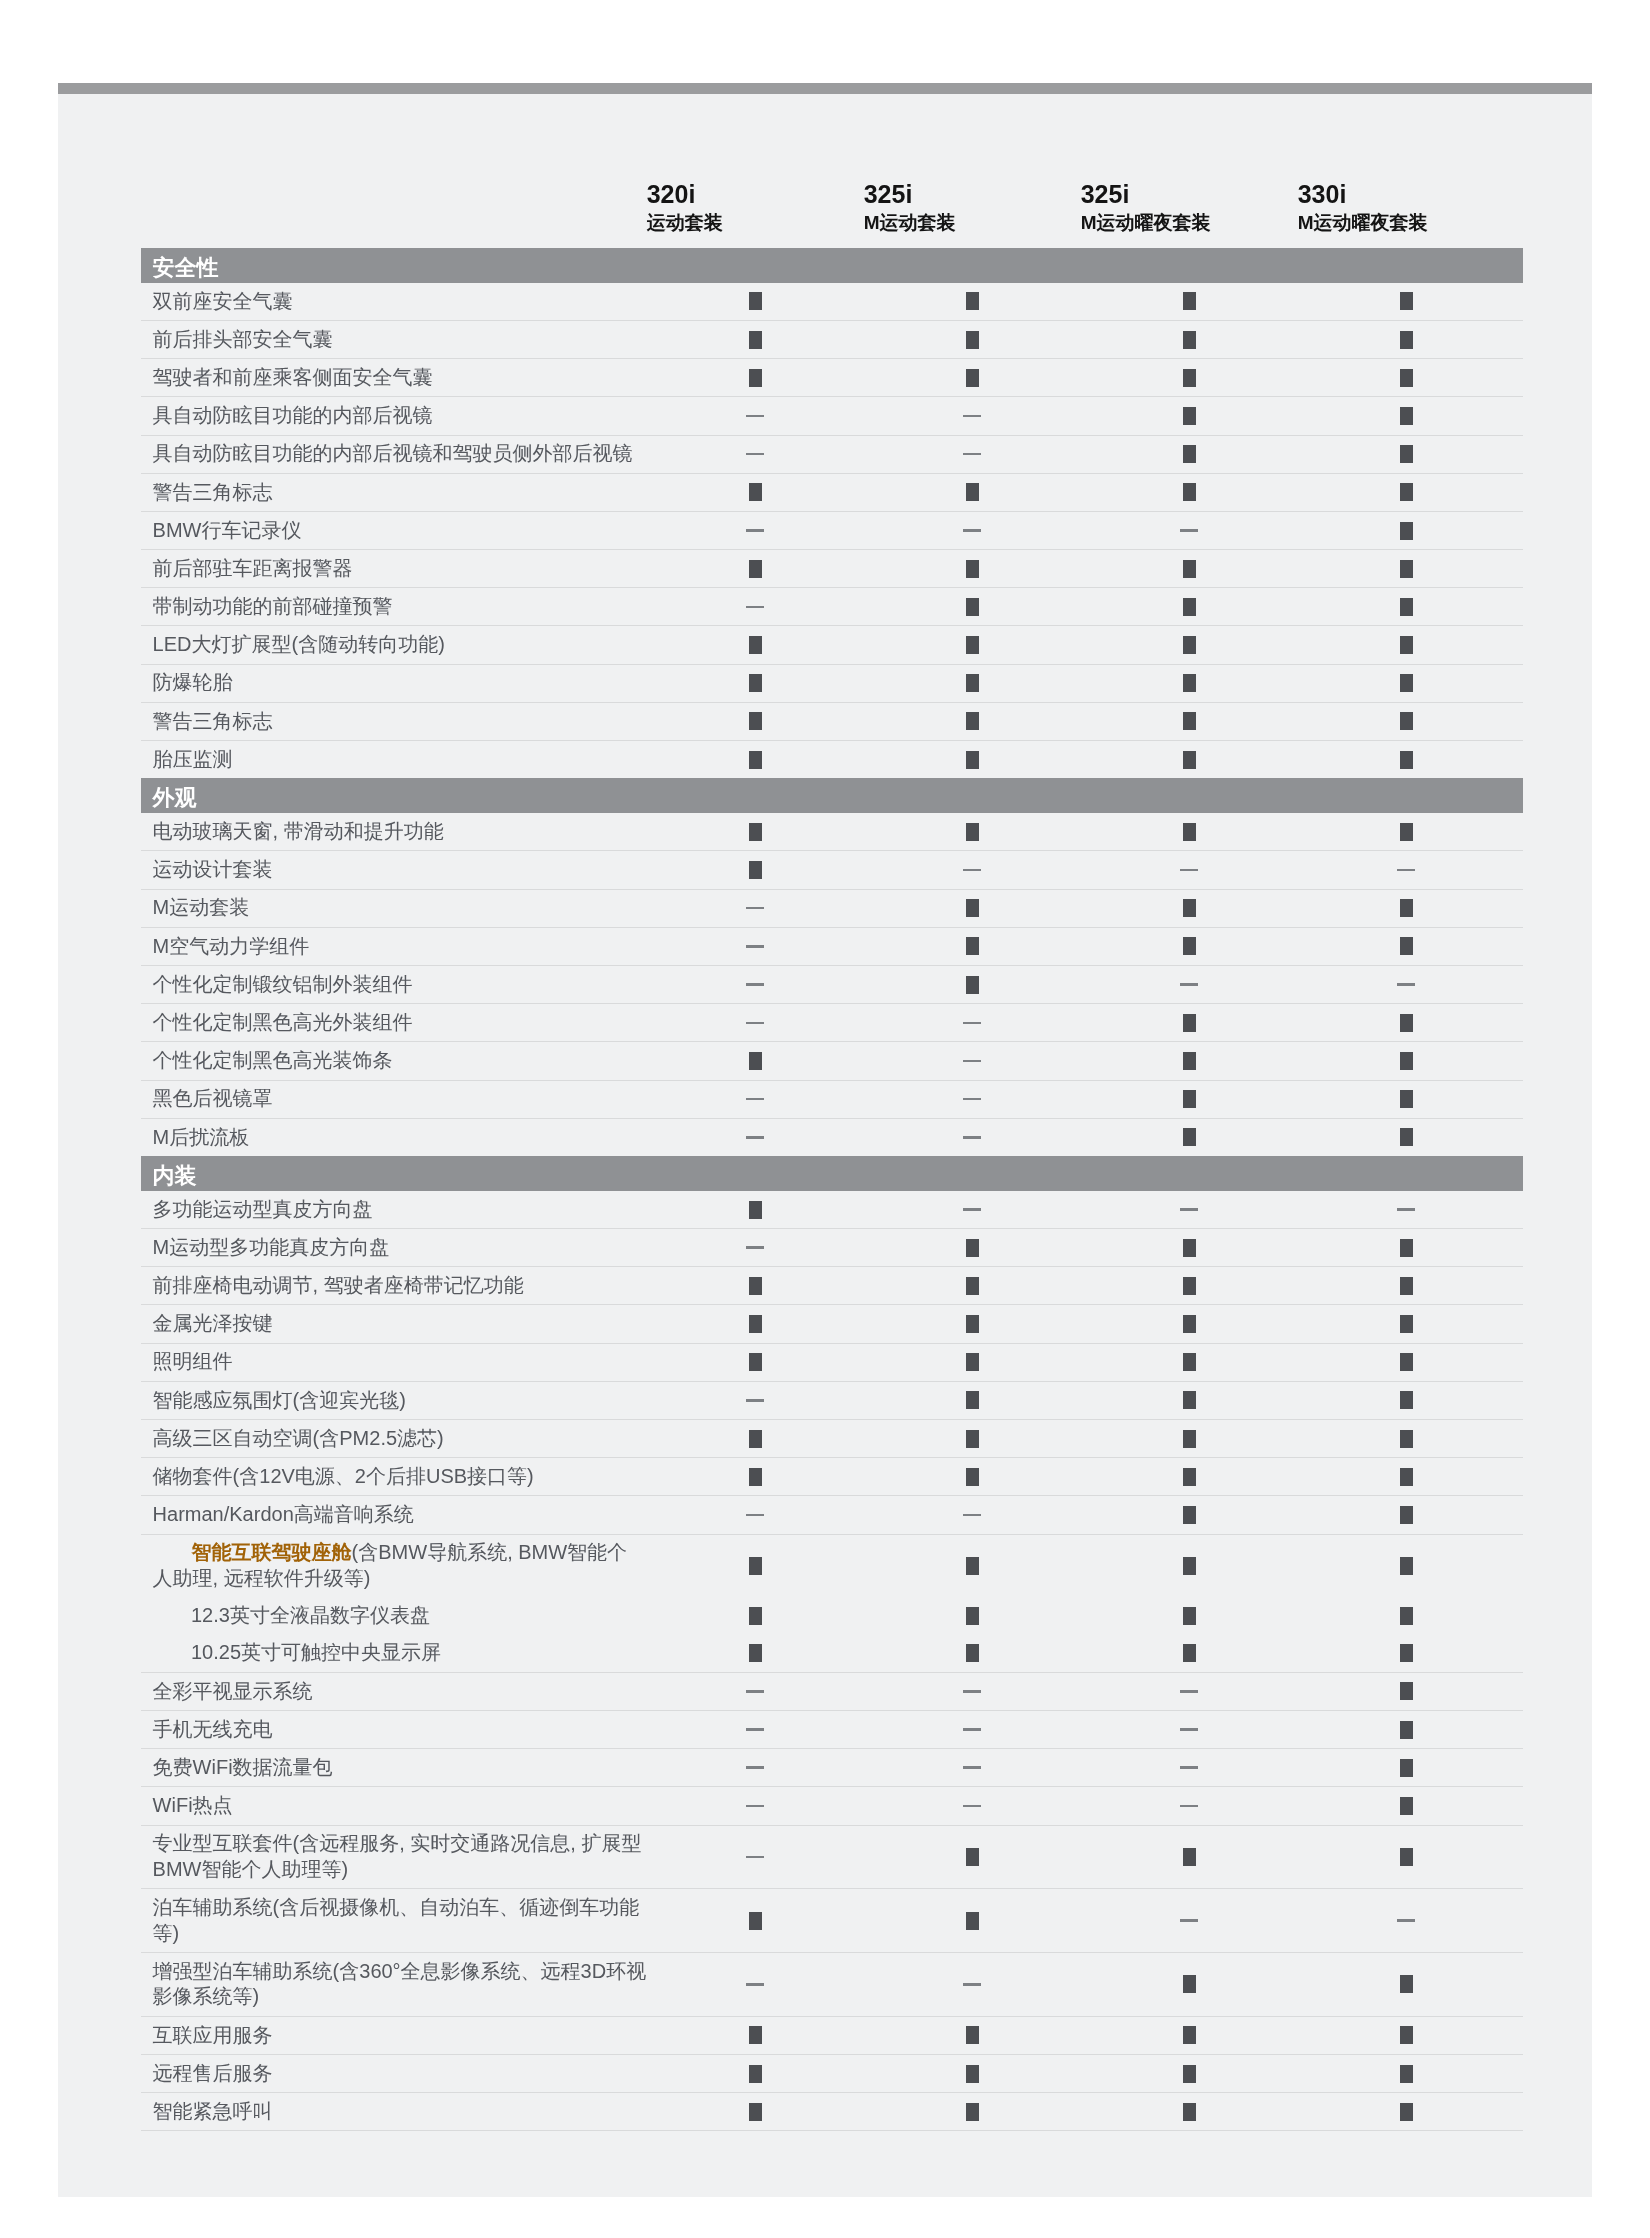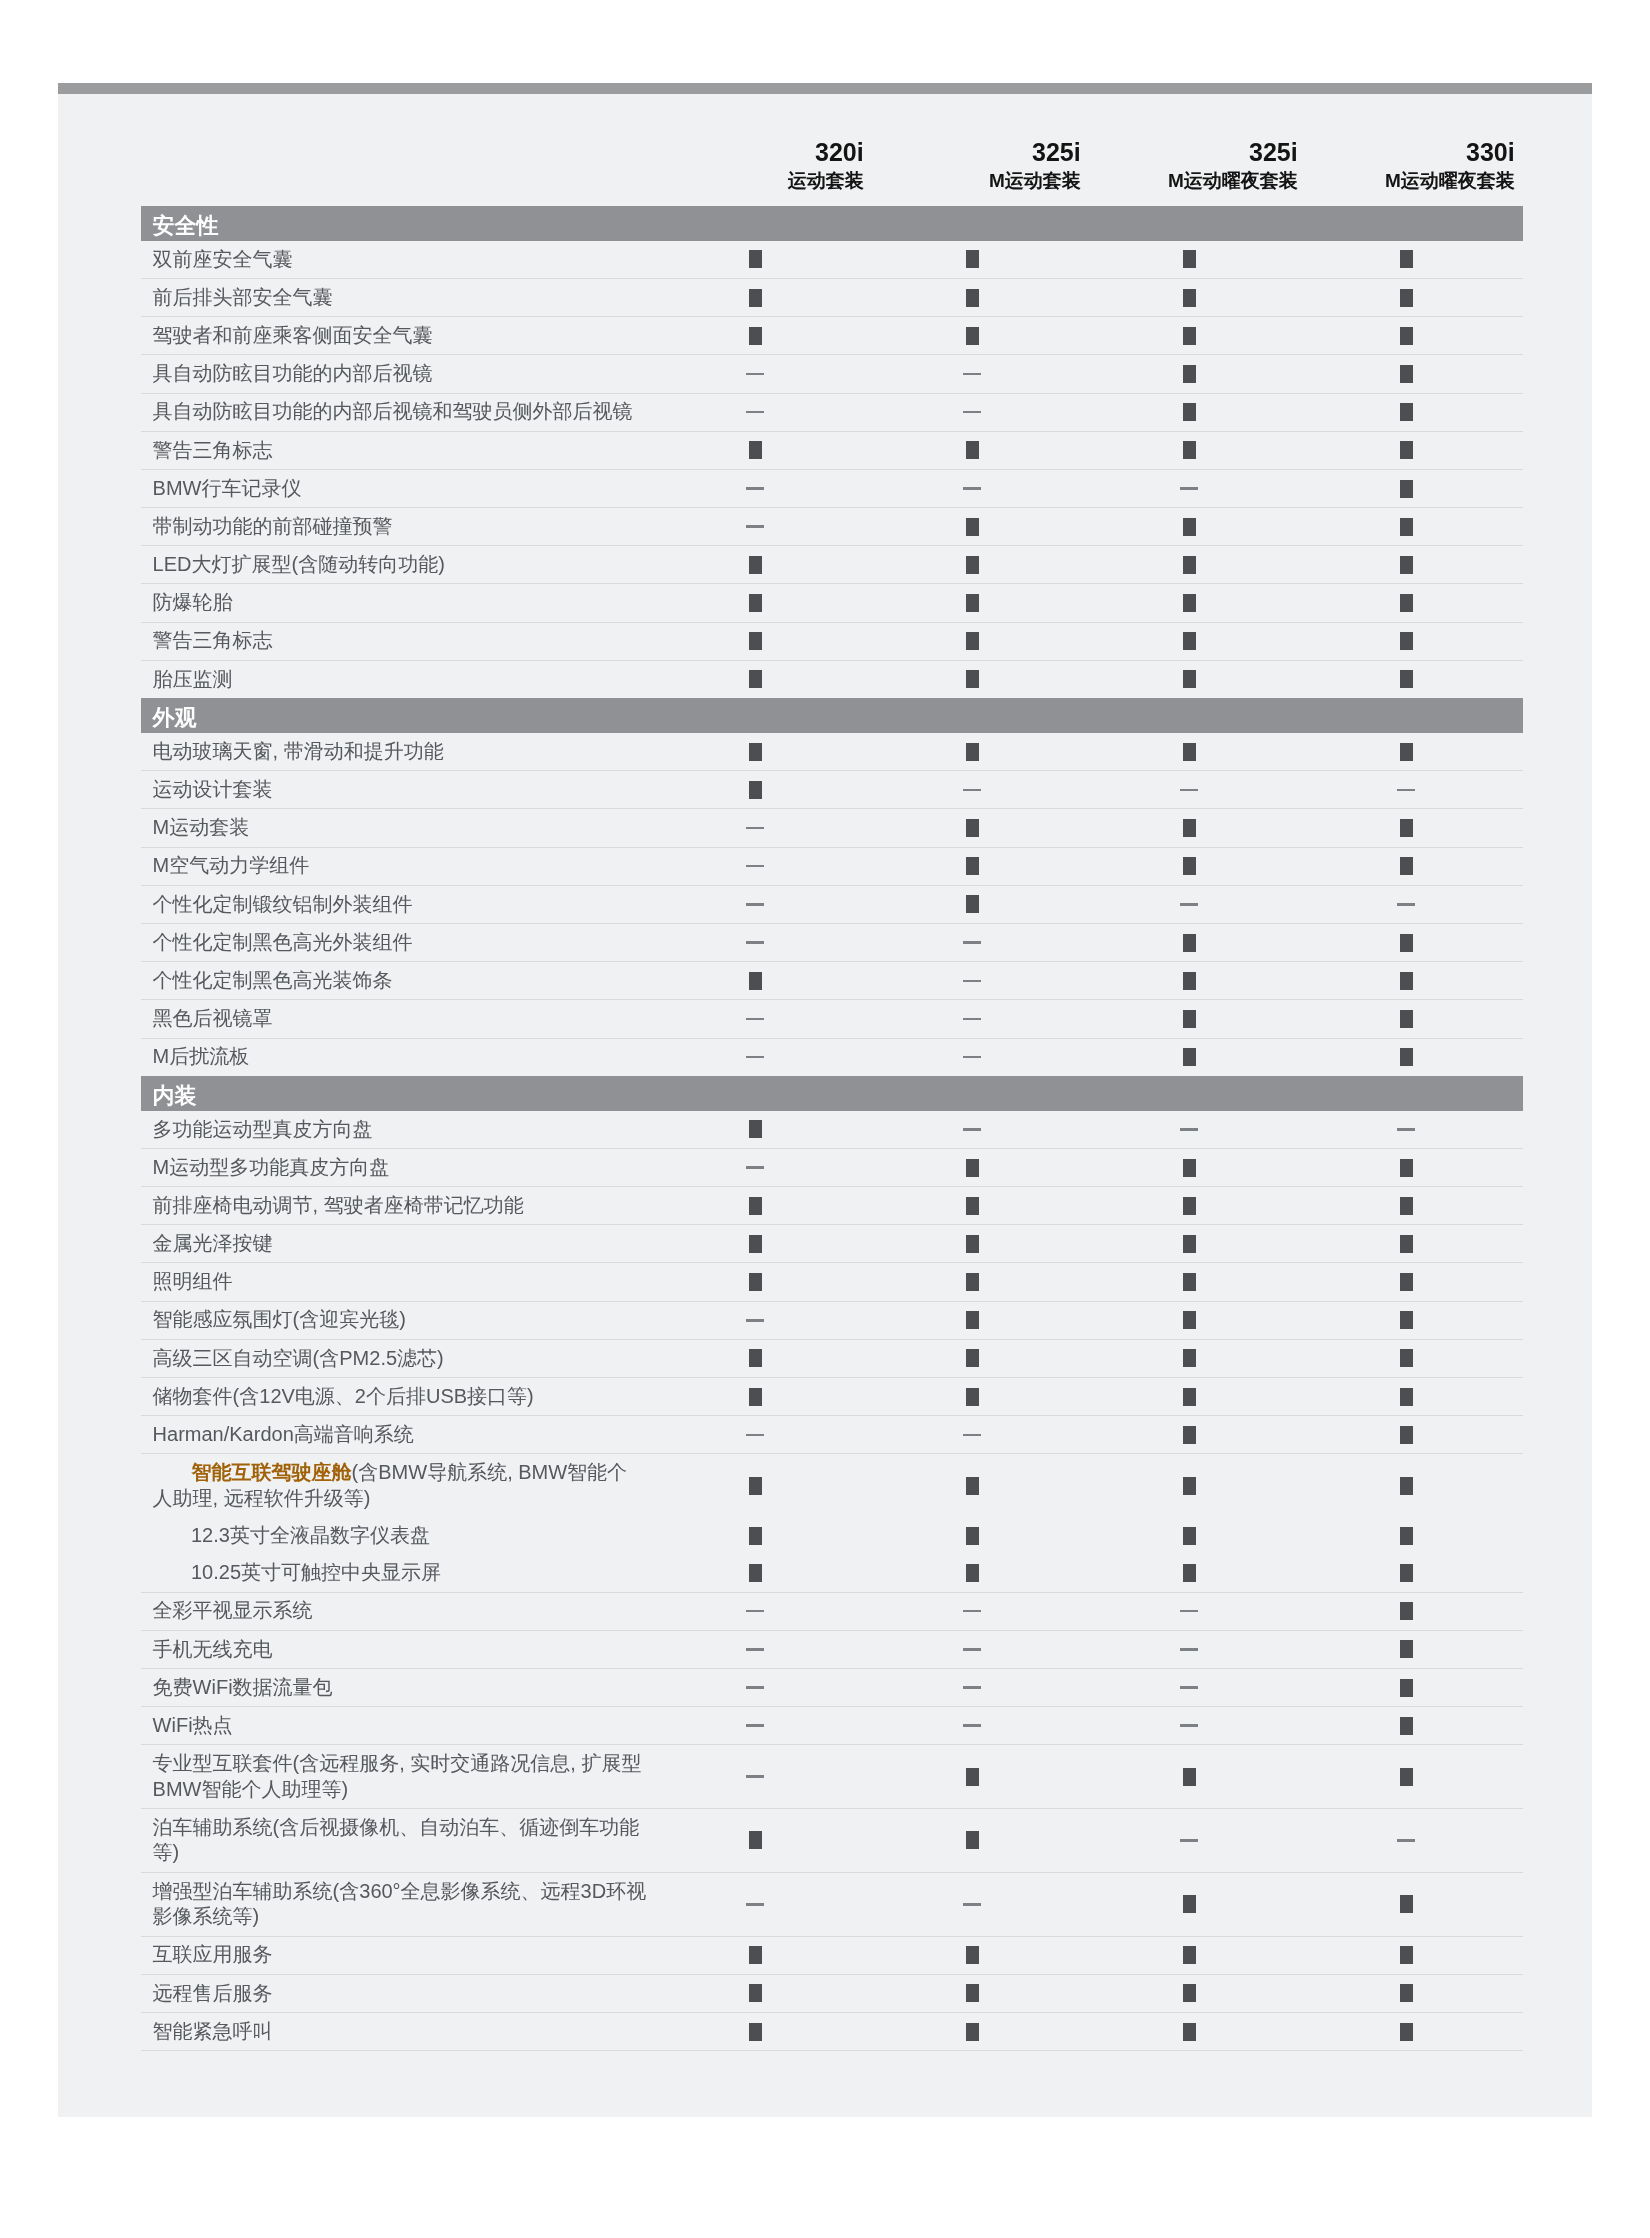--- a/index.html
+++ b/index.html
@@ -6,21 +6,21 @@
   html, body { background: #ffffff; }
   body { font-family: "Liberation Sans", "DejaVu Sans", sans-serif; }
   .page { width: 1650px; height: 2239px; background: #ffffff; overflow: hidden; position: relative; }
   .topbar { margin: 83px 58px 0 58px; height: 10.7px; background: #9b9c9e; }
   .panel { margin: 0 58px; background: #f0f1f2; padding-bottom: 66px; }
   .table { margin: 0 83px 0 83px; width: 1452px; padding-right: 0; }
 
   
   .col-headers { display: flex; padding: 43px 8.3px 11.6px 0; width: 1382px; }
   .col-headers .spacer { flex: 1; }
-  .col-head { width: 217px; text-align: right; color: #141414; }
+  .col-head { width: 217px; text-align: left; color: #141414; margin-top: 42px; }
   .col-head .model { font-size: 25px; font-weight: bold; line-height: 30.5px; }
   .col-head .trim  { font-size: 19px; font-weight: bold; line-height: 27px; }
 
   
   .section-bar { height: 35px; background: #8f9194; color: #ffffff;
                  font-size: 22px; font-weight: bold; line-height: 40px;
                  padding-left: 11.6px; width: 1382px; }
 
   
   .rows { width: 1382px; }
@@ -168,20 +168,35 @@
                   <div class="dash"></div>
                 </div>
                 <div class="cell">
                   <div class="dash"></div>
                 </div>
                 <div class="cell">
                   <div class="sq"></div>
                 </div>
               </div>
               <div class="row">
+                <div class="row-label">前后部驻车距离报警器</div>
+                <div class="cell">
+                  <div class="sq"></div>
+                </div>
+                <div class="cell">
+                  <div class="sq"></div>
+                </div>
+                <div class="cell">
+                  <div class="sq"></div>
+                </div>
+                <div class="cell">
+                  <div class="sq"></div>
+                </div>
+              </div>
+              <div class="row">
                 <div class="row-label">带制动功能的前部碰撞预警</div>
                 <div class="cell">
                   <div class="dash"></div>
                 </div>
                 <div class="cell">
                   <div class="sq"></div>
                 </div>
                 <div class="cell">
                   <div class="sq"></div>
                 </div>

